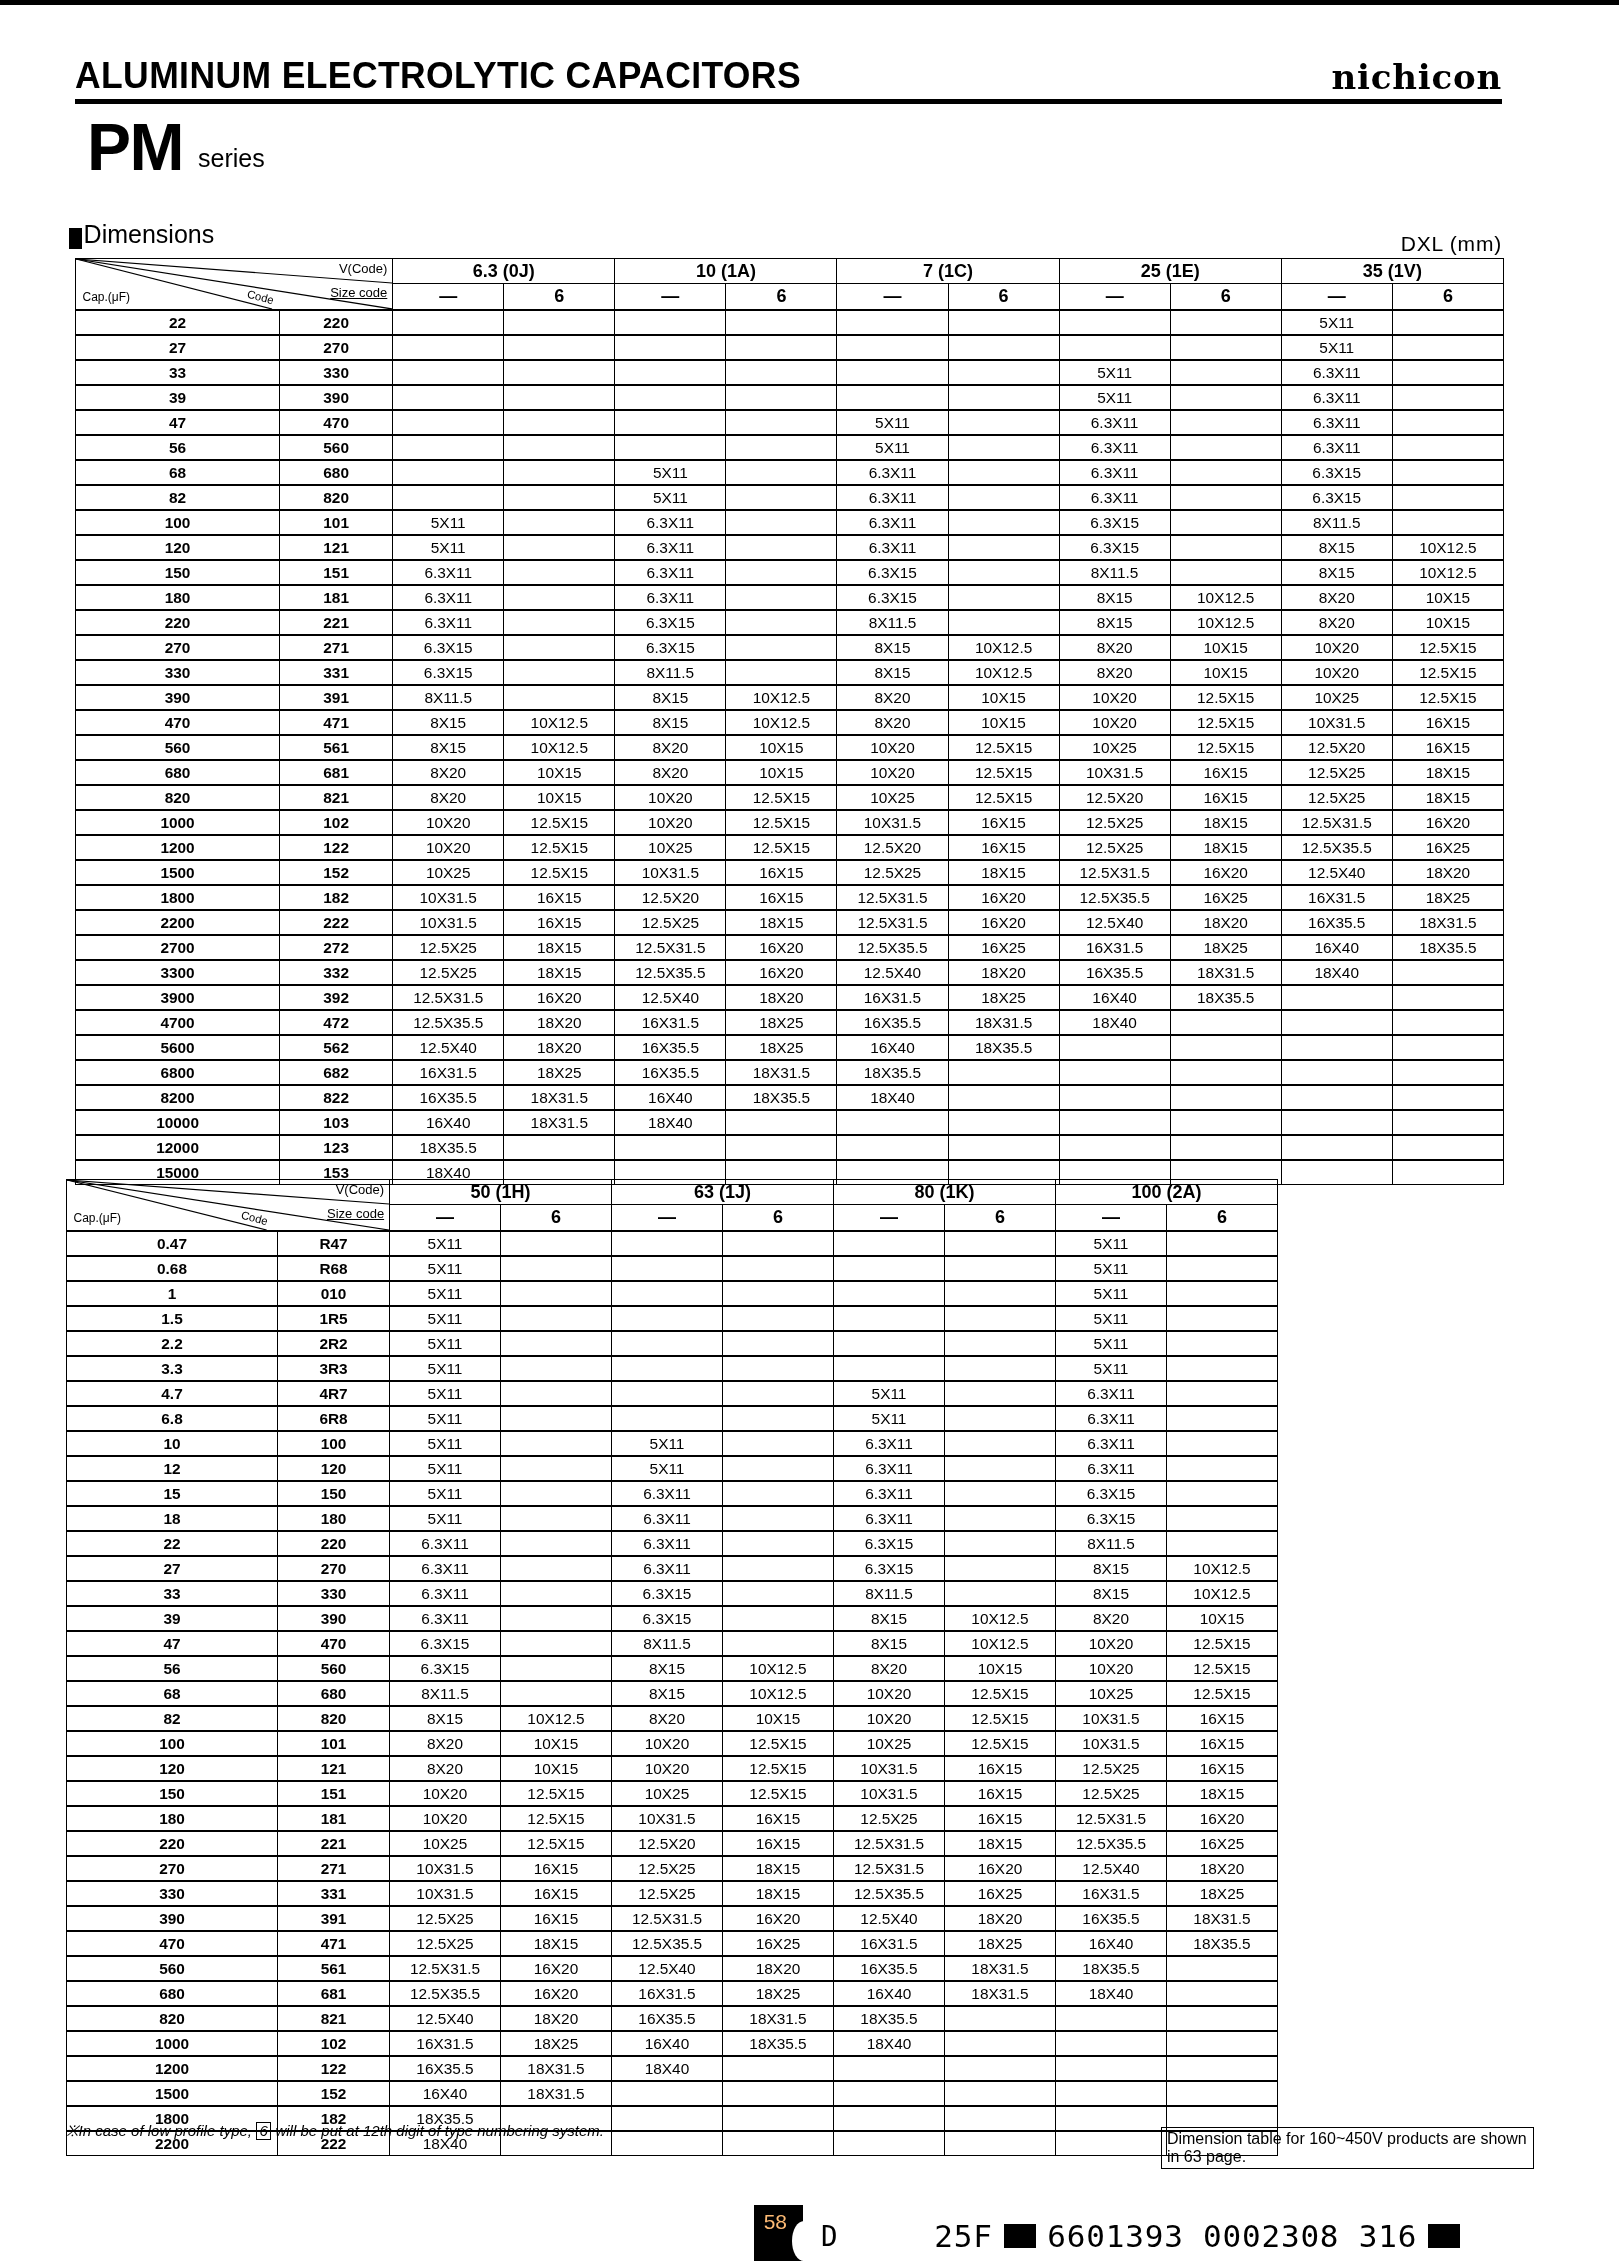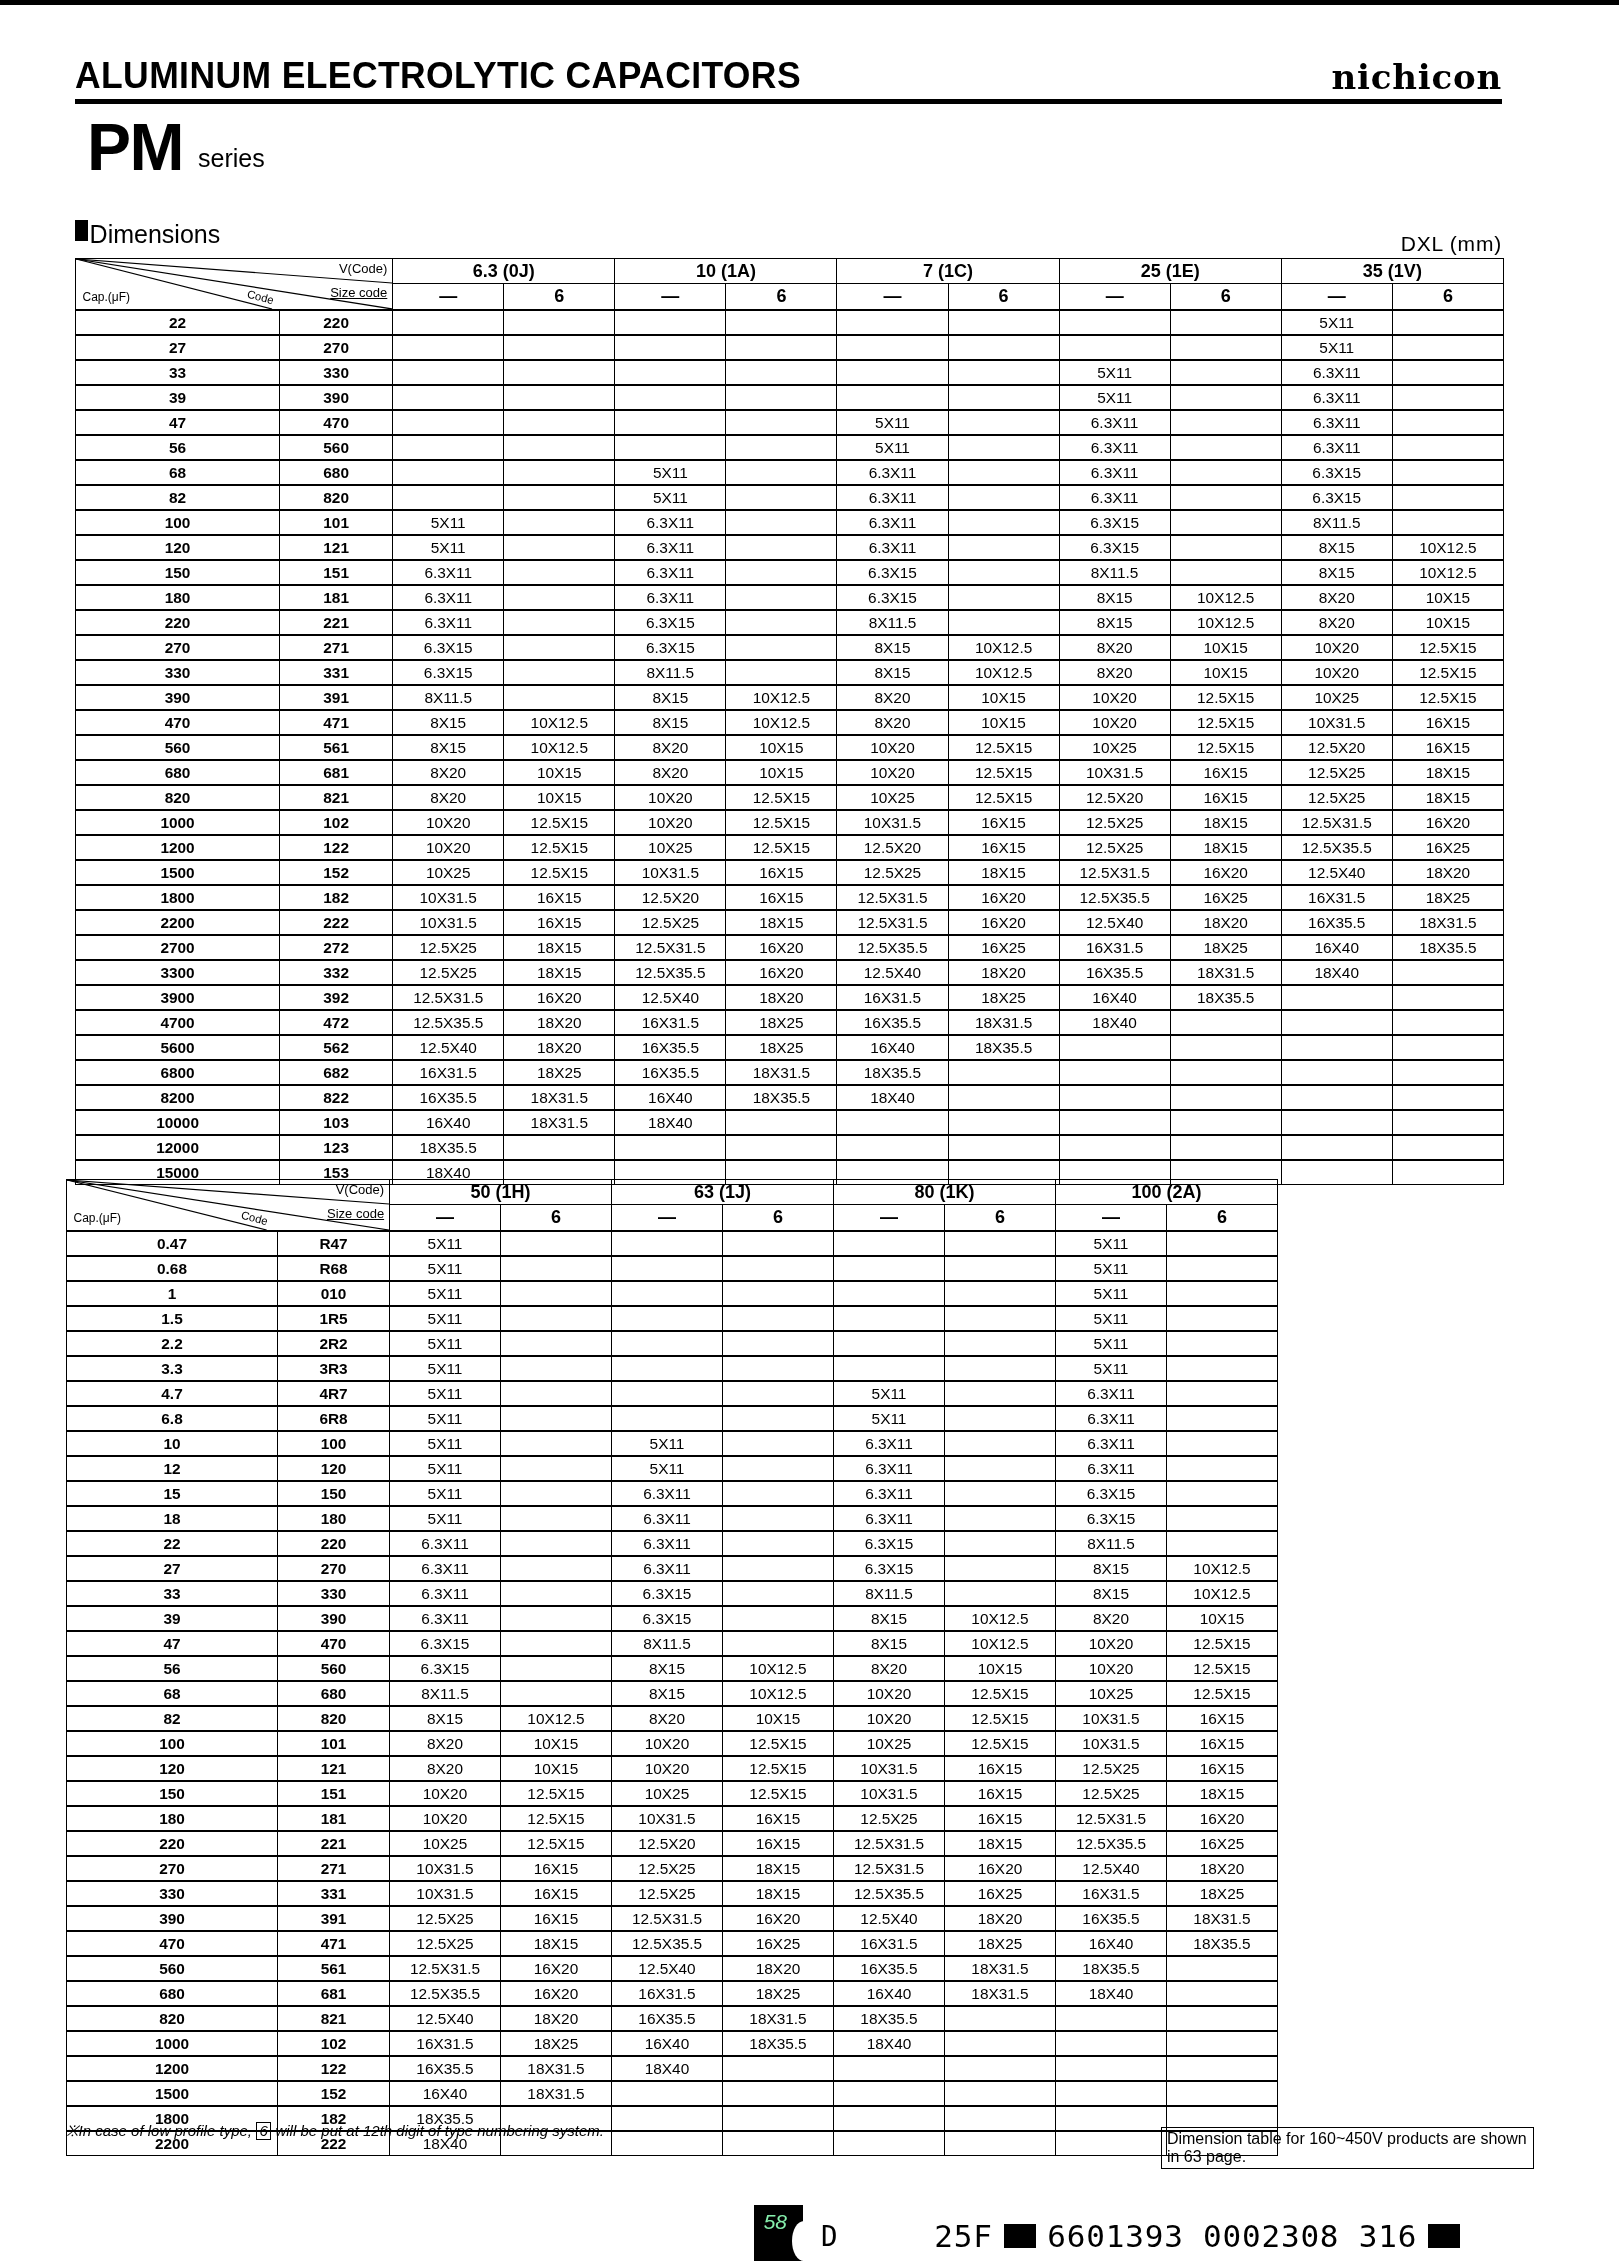--- a/index.html
+++ b/index.html
@@ -3,21 +3,21 @@
 <meta charset="utf-8">
 <style>
   html, body { margin: 0; padding: 0; background: #fff; }
   body { width: 1620px; height: 2261px; position: relative; overflow: hidden; font-family: "Liberation Sans", sans-serif; color: #000; }
   .topline { position: absolute; left: 0; top: 0; width: 1620px; height: 4.9px; background: #000; }
   .title { position: absolute; left: 75px; top: 55px; font-size: 37px; font-weight: bold; letter-spacing: 0.4px; transform: scaleX(0.96); transform-origin: left; }
   .brand { position: absolute; right: 118px; top: 57px; font-family: "DejaVu Serif", serif; font-size: 34px; font-weight: bold; letter-spacing: 0.8px; }
   .rule { position: absolute; left: 75px; top: 99px; width: 1427px; height: 4.9px; background: #000; }
   .series-big { position: absolute; left: 75px; top: 109px; font-size: 66px; font-weight: 900; letter-spacing: -1.6px; margin-left: 12px; }
   .series-small { position: absolute; left: 198px; top: 144px; font-size: 25px; }
-  .dims-heading { position: absolute; left: 75px; top: 220px; font-size: 25px; display: flex; align-items: flex-start; }
+  .dims-heading { position: absolute; left: 69px; top: 220px; font-size: 25px; display: flex; align-items: flex-end; }
   .dims-heading .sq { display: inline-block; width: 13px; height: 21px; background: #000; margin-right: 1.6px; }
   .unit { position: absolute; right: 118px; top: 232px; font-size: 21px; letter-spacing: 0.8px; }
 
   table.dim { position: absolute; border-collapse: collapse; table-layout: fixed; font-size: 15.4px; }
   table.dim td, table.dim th { border: 1.2px solid #000; text-align: center; padding: 0; height: 23px; font-weight: normal; white-space: nowrap; overflow: hidden; }
   table.dim tr.body-row td.cap, table.dim tr.body-row td.code { font-weight: bold; }
   table.dim th.volt { font-size: 18px; font-weight: bold; height: 24px; border-bottom: 1.2px solid #000; }
   table.dim th.sub { font-size: 18px; font-weight: bold; height: 24px; }
   table.dim tr.body-row td { border-top: 2px solid #000; }
   th.corner { position: relative; padding: 0; margin-top: 8px; }
@@ -27,21 +27,21 @@
   .corner-s { position: absolute; right: 4.9px; top: 26px; font-size: 13px; font-weight: normal; text-decoration: underline; }
   .corner-code { position: absolute; left: 54%; top: 32px; font-size: 11.3px; font-weight: normal; transform: rotate(14deg); }
   .corner-cap { position: absolute; left: 6.5px; top: 31px; font-size: 12px; font-weight: normal; }
 
   #table1 { left: 75px; top: 258px; width: 1429px; }
   #table2 { left: 66px; top: 1179px; width: 1208px; }
 
   .footnote { position: absolute; left: 66px; top: 2120px; font-size: 15px; font-style: italic; }
   .footnote .boxed { display: inline-block; border: 1.2px solid #000; padding: 0 2.4px; font-weight: normal; line-height: 16px; }
   .notebox { position: absolute; left: 1131px; top: 2127px; width: 361px; border: 1.6px solid #000; font-size: 16px; padding: 1.6px 4.9px; line-height: 18.6px; margin-left: 30px; }
-  .page-tab { position: absolute; left: 754px; top: 2205px; width: 49px; height: 57px; background: #000; color: #86efac; font-size: 21px; font-style: italic; }
+  .page-tab { position: absolute; left: 754px; top: 2205px; width: 49px; height: 57px; background: #000; color: #fdba74; font-size: 21px; }
   .page-tab span { position: absolute; left: 9.7px; top: 4.9px; }
   .page-tab .notch { position: absolute; right: -13px; top: 16px; width: 24px; height: 40px; background: #fff; border-radius: 50% 0 0 50%; }
   .barcode-text { position: absolute; left: 821px; top: 2218px; font-family: "DejaVu Sans Mono", monospace; font-size: 31px; letter-spacing: 0.8px; display: flex; align-items: center; gap: 0; }
   .barcode-text .blk { display: inline-block; width: 32px; height: 24px; background: #000; margin: 0 11.3px; vertical-align: middle; }
   .barcode-text .d { margin-right: 96px; font-size: 27.5px; }
 </style>
 </head>
 <body>
 
 <div class="topline"></div>

